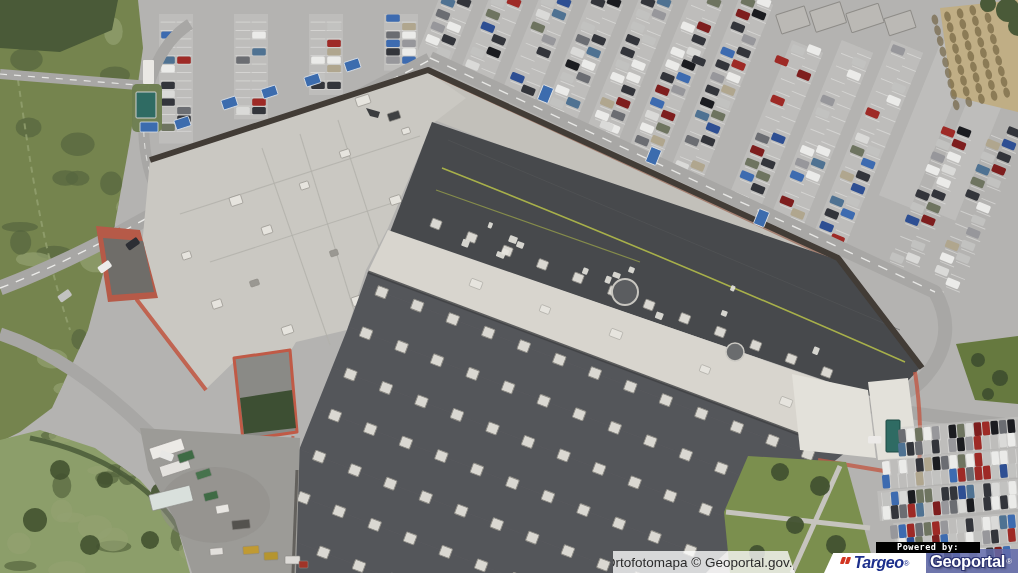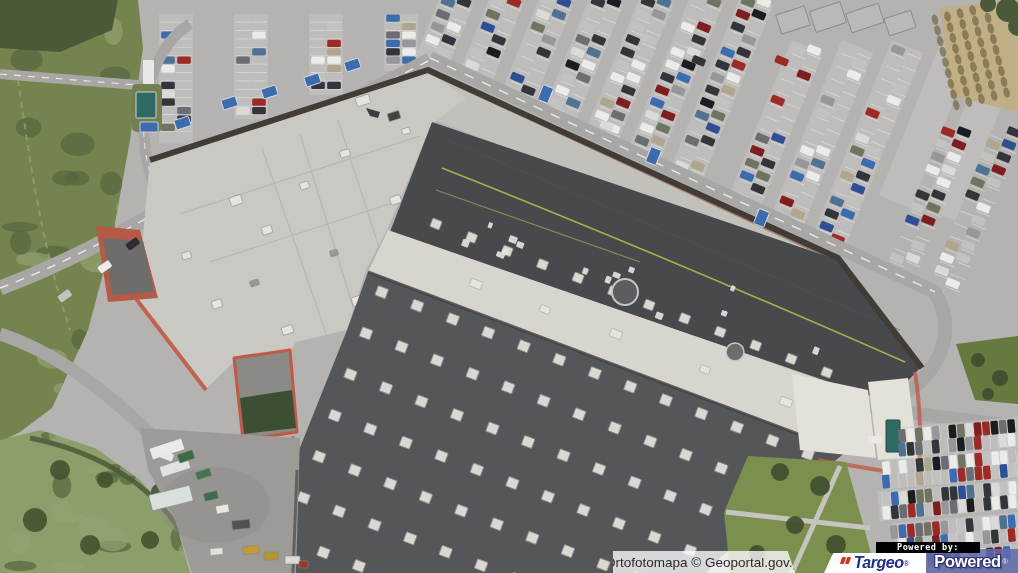--- a/index.html
+++ b/index.html
@@ -1324,16 +1324,16 @@
   </div>
   <div class="targeo-box">
     <span class="targeo-marks">
         <i></i>
         <i></i>
       </span>
     <span class="targeo-text">Targeo</span>
     <span class="targeo-reg">®</span>
   </div>
   <div class="automapa-band">
-    <span class="automapa-text">Powered</span>
+    <span class="automapa-text">Geoportal</span>
     <span class="automapa-reg">®</span>
   </div>
 </div>
 
 </body></html>

